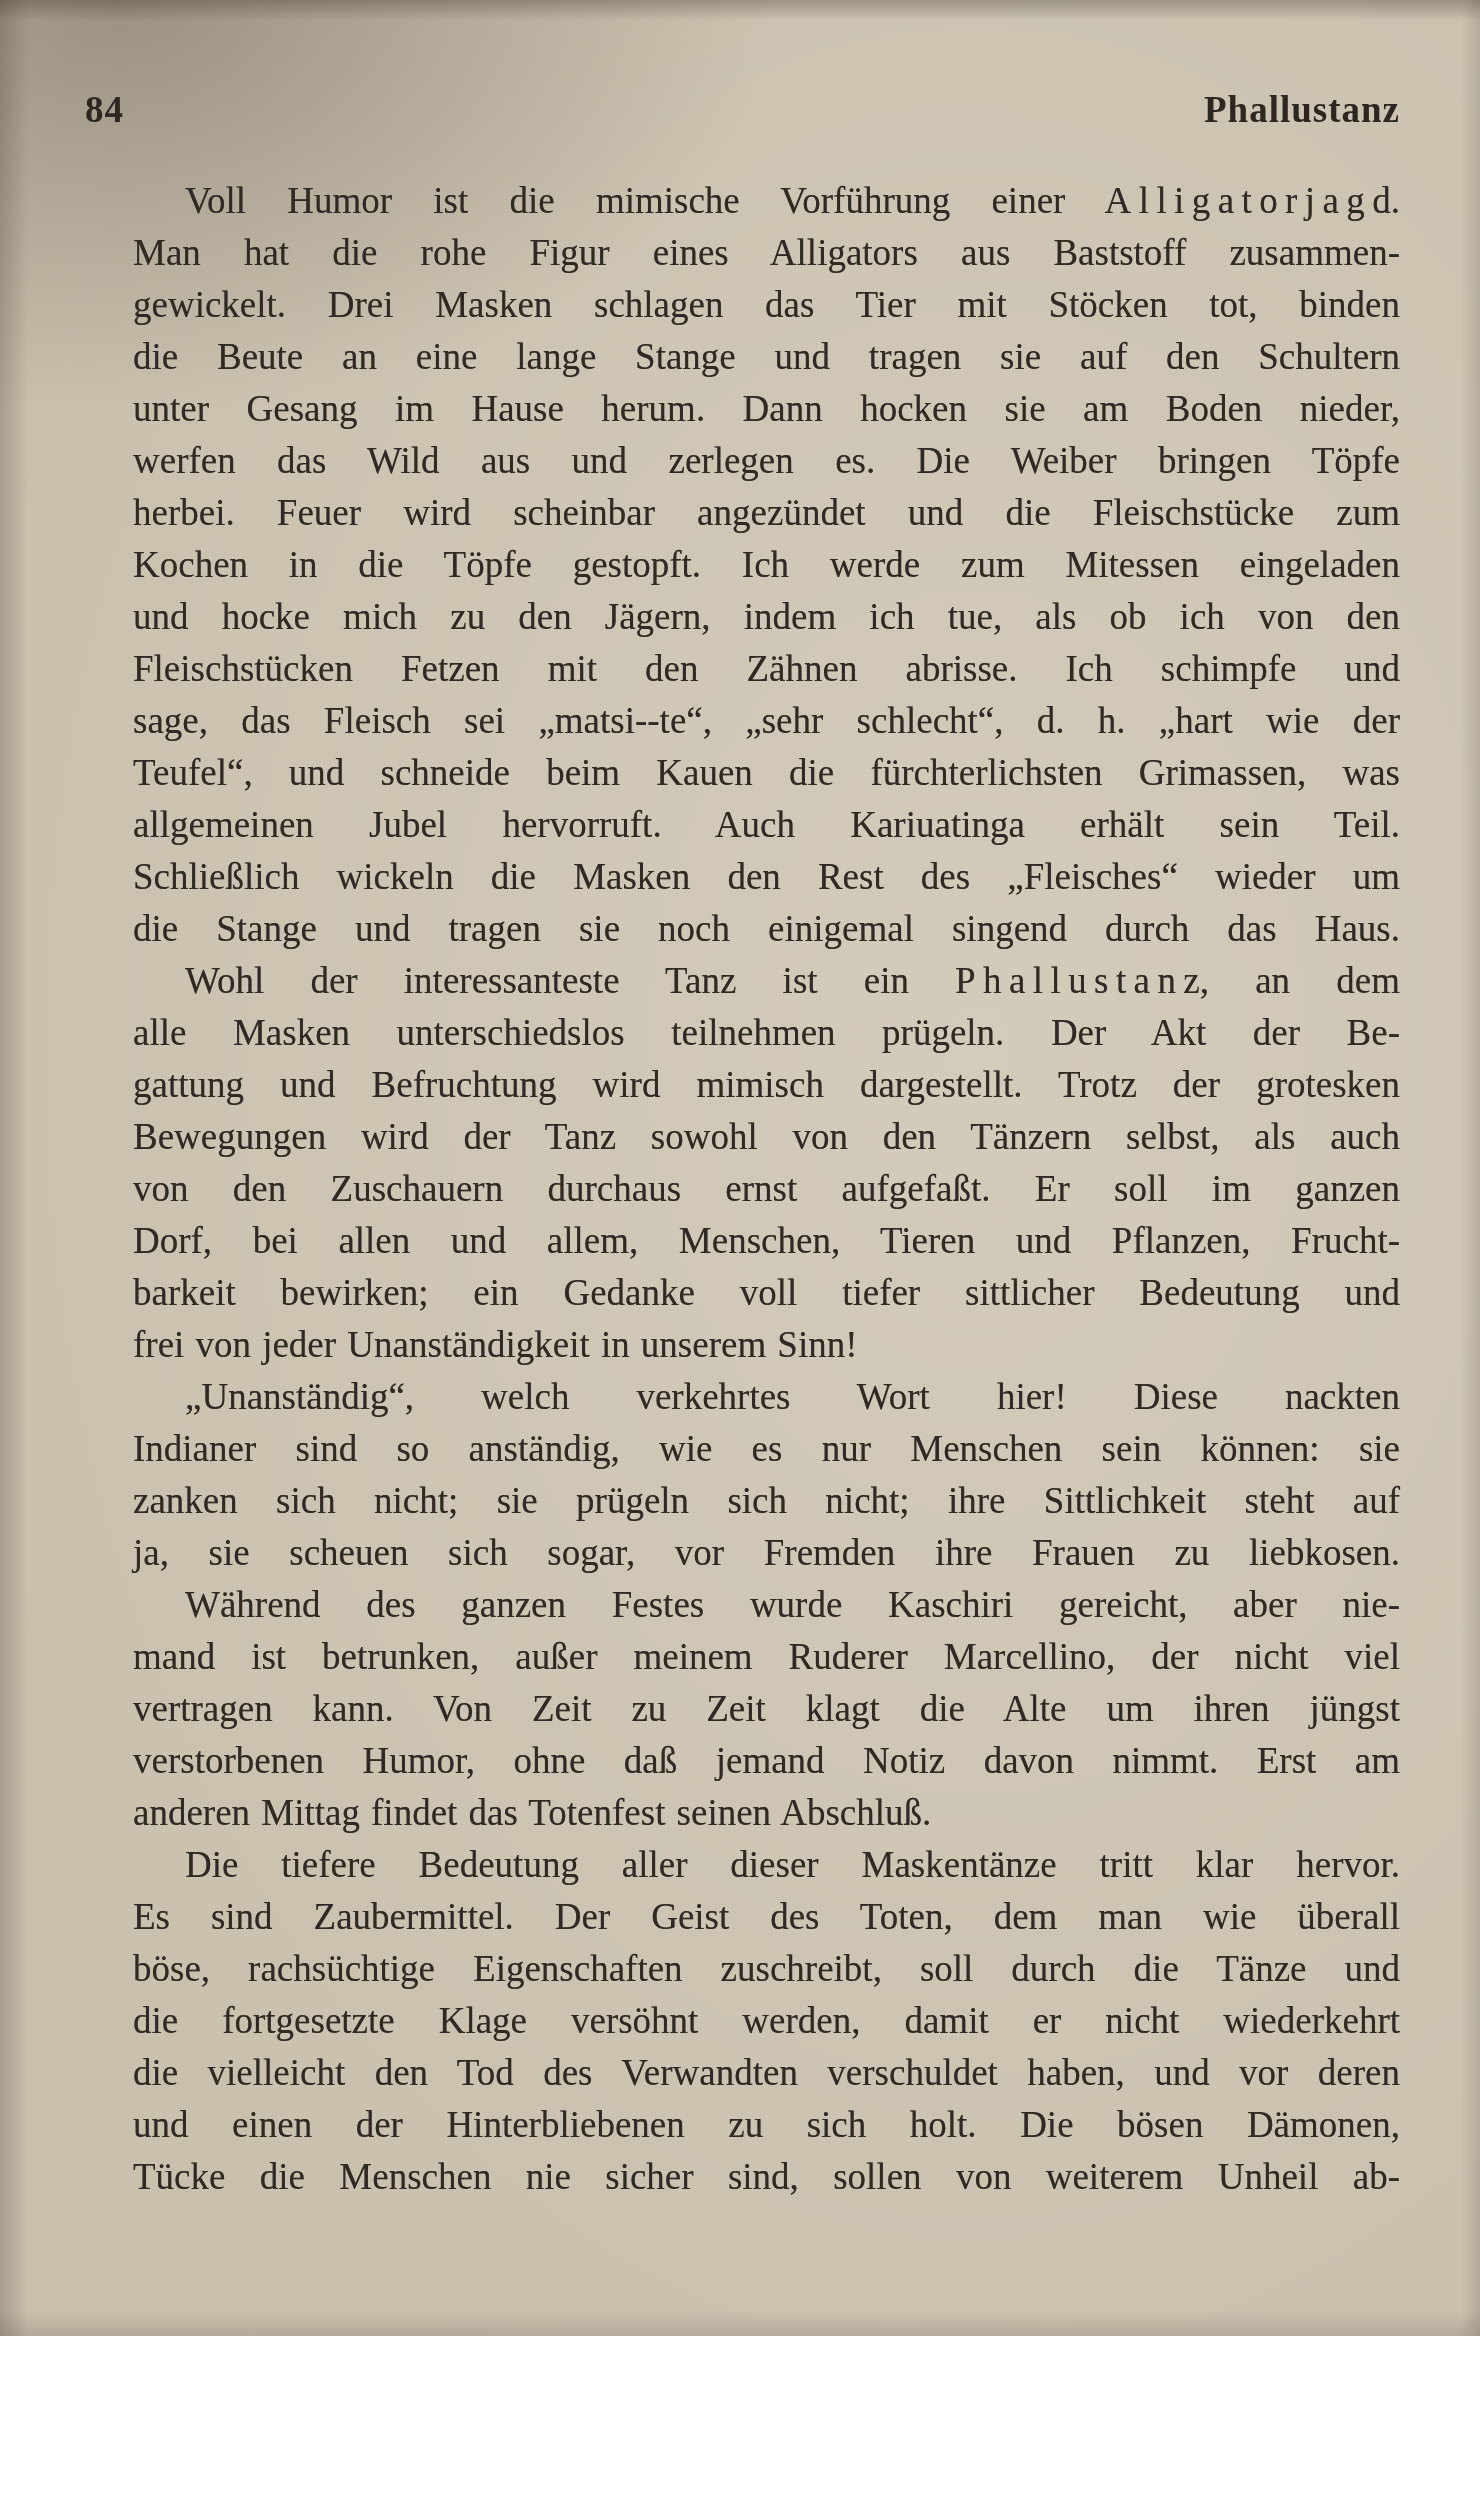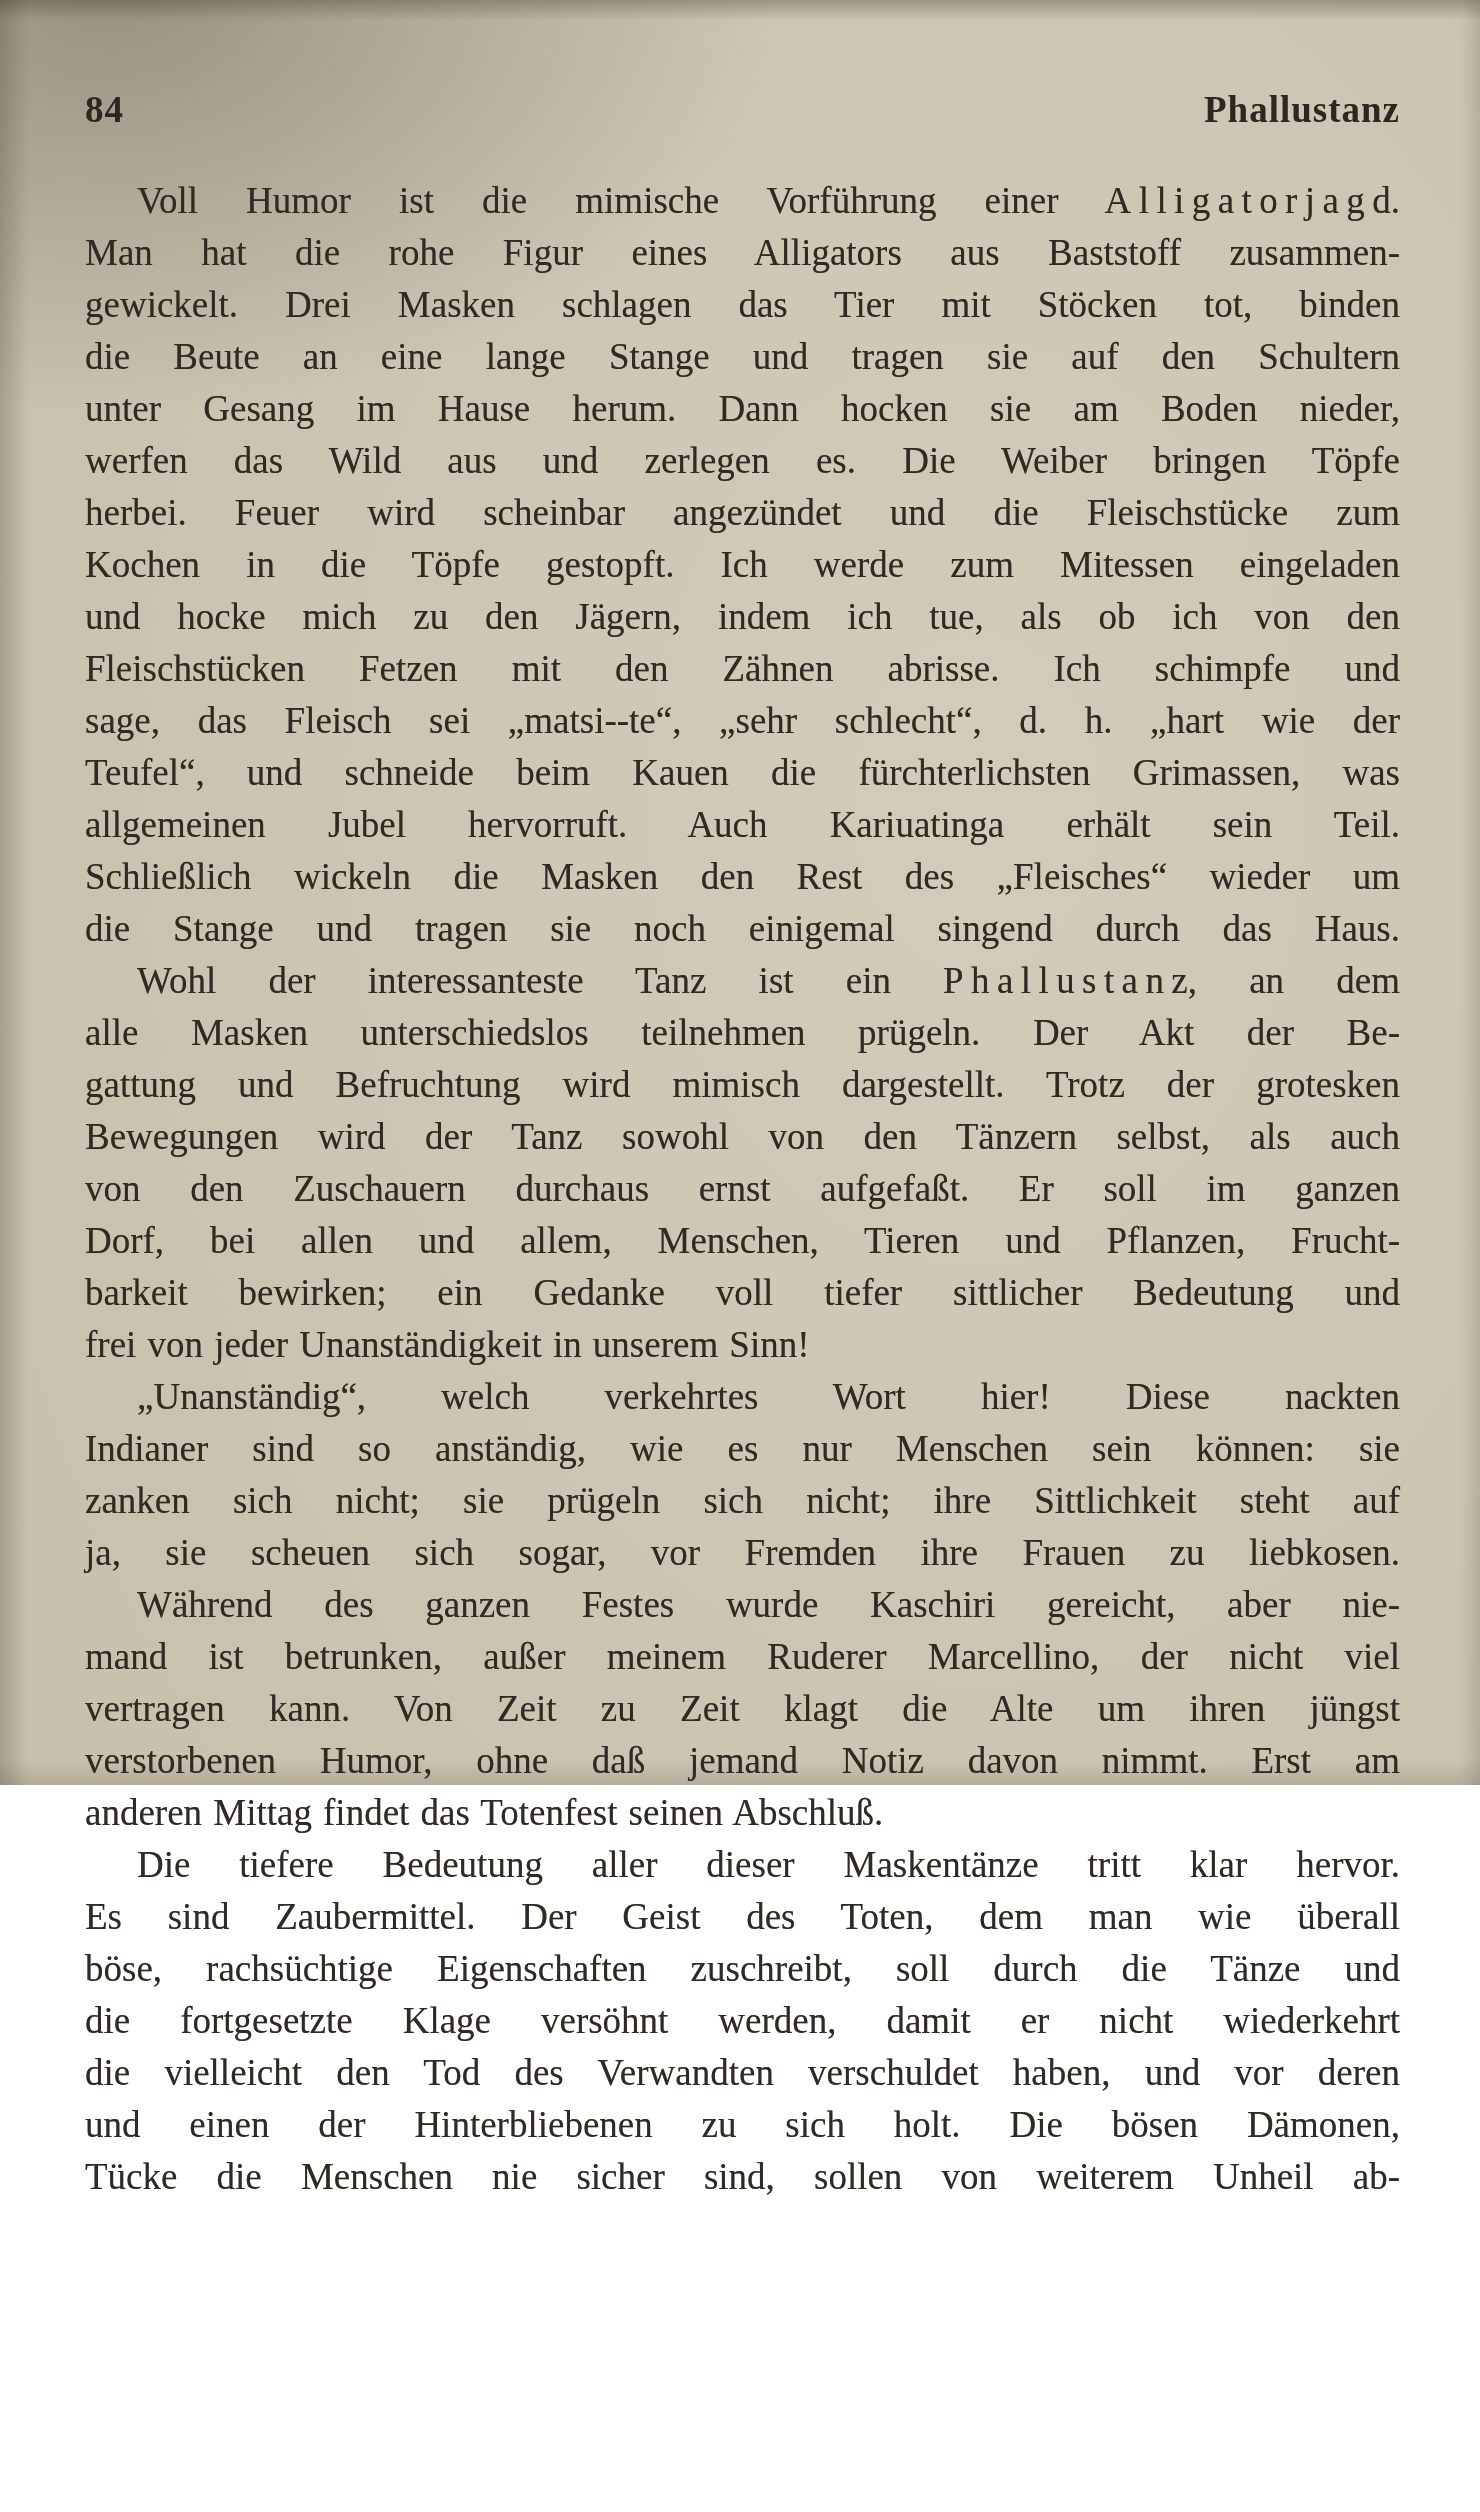--- a/index.html
+++ b/index.html
@@ -8,21 +8,21 @@
   }
   body {
     width: 1480px;
     height: 2512px;
     overflow: hidden;
     font-family: "Liberation Serif", "DejaVu Serif", serif;
   }
   .page {
     position: relative;
     width: 1480px;
-    height: 1785px;
+    height: 2336px;
     background-color: #c9c0ae;
     background-image:
       radial-gradient(ellipse 1058px 673px at 8% 0%, rgba(56,46,34,0.32), rgba(56,46,34,0) 62%),
       linear-gradient(180deg, rgba(42,34,24,0.30) 0px, rgba(42,34,24,0) 21px),
       linear-gradient(90deg, rgba(42,34,24,0.22) 0px, rgba(42,34,24,0) 29px),
       linear-gradient(270deg, rgba(42,34,24,0.14) 0px, rgba(42,34,24,0) 19px),
       linear-gradient(0deg, rgba(42,34,24,0.14) 0px, rgba(42,34,24,0) 25px),
       radial-gradient(ellipse 1443px 2020px at 66% 45%, rgba(255,250,236,0.20), rgba(255,250,236,0) 75%);
     color: #2f2b24;
   }
@@ -40,20 +40,21 @@
     font-weight: bold;
     letter-spacing: 1px;
     margin-bottom: 44px;
     color: #2c2821;
   }
   .text-block {
     font-size: 37px;
     line-height: 52px;
     word-spacing: 1.9px;
     text-shadow: 0 0 0.5px rgba(47,43,36,0.55);
+    margin-left: 48px;
   }
   .line {
     text-align: justify;
     text-align-last: justify;
     white-space: nowrap; 
   }
   .line.last {
     text-align-last: left;
   }
   .line.indent {

